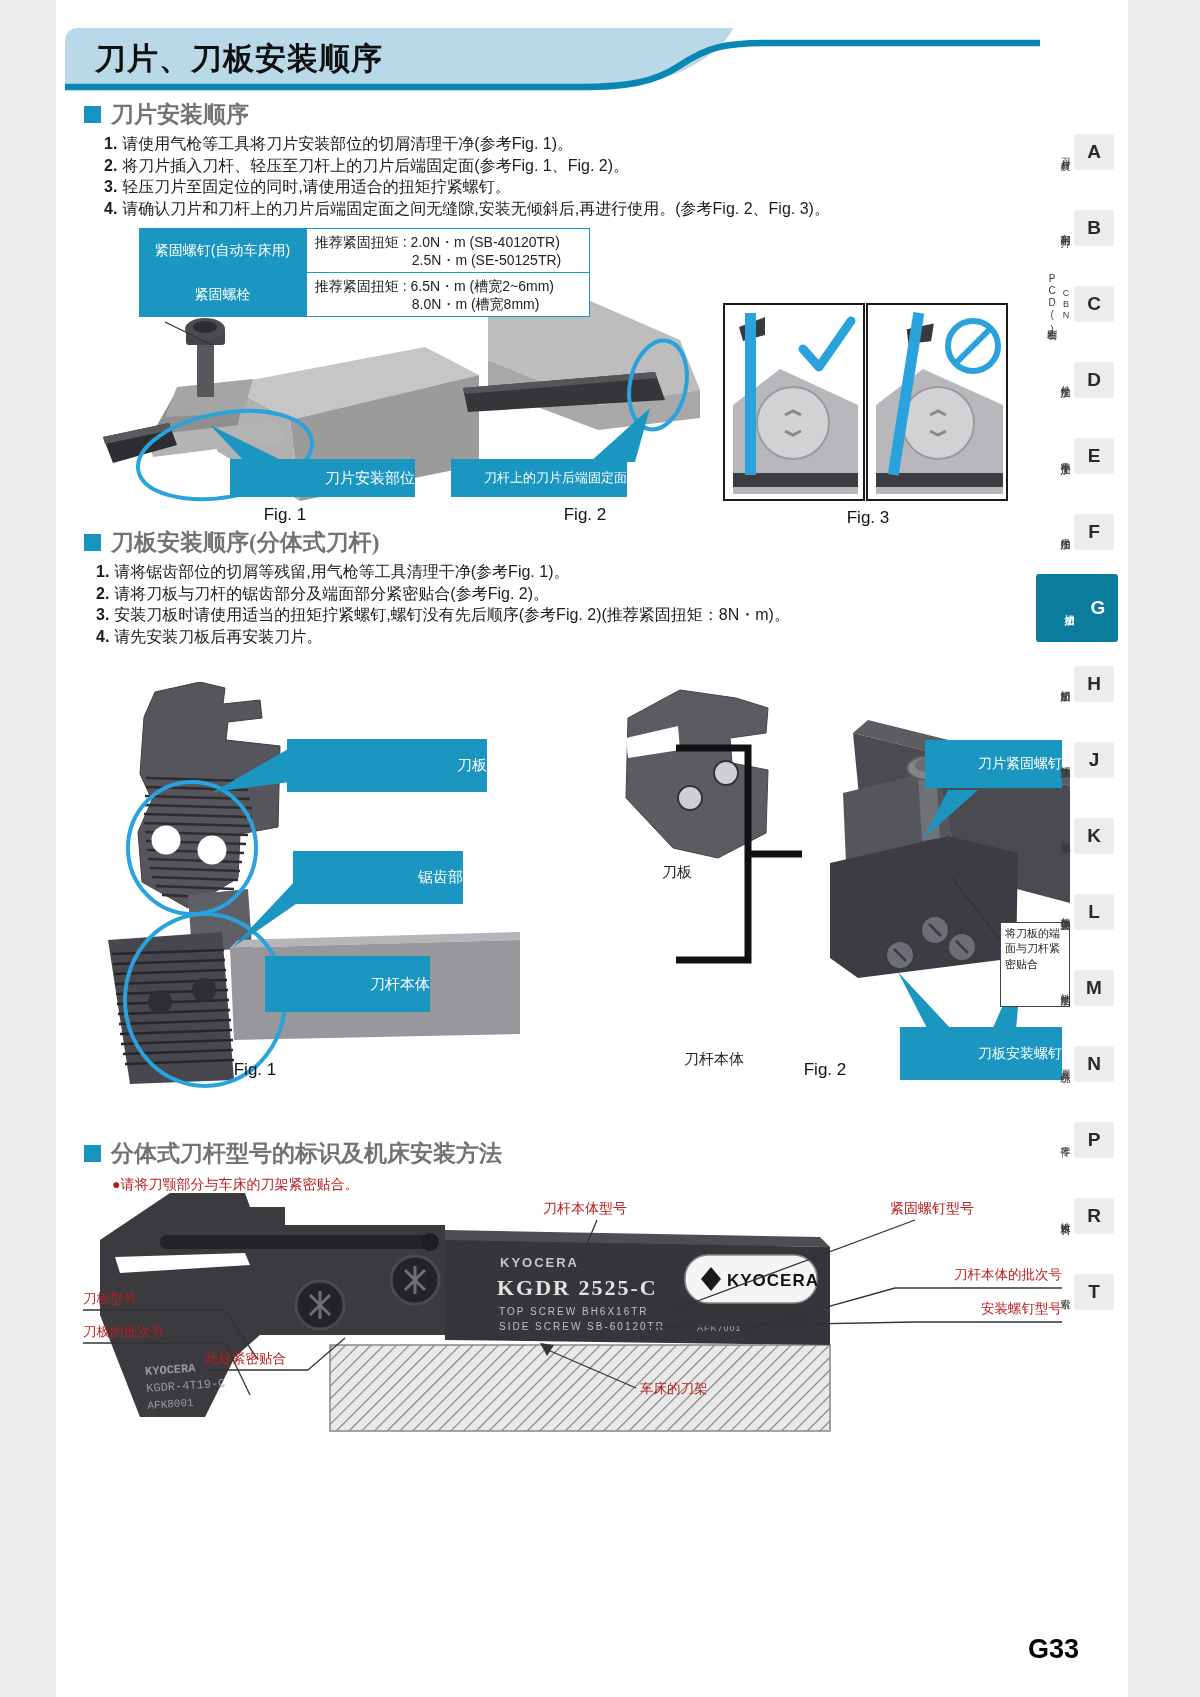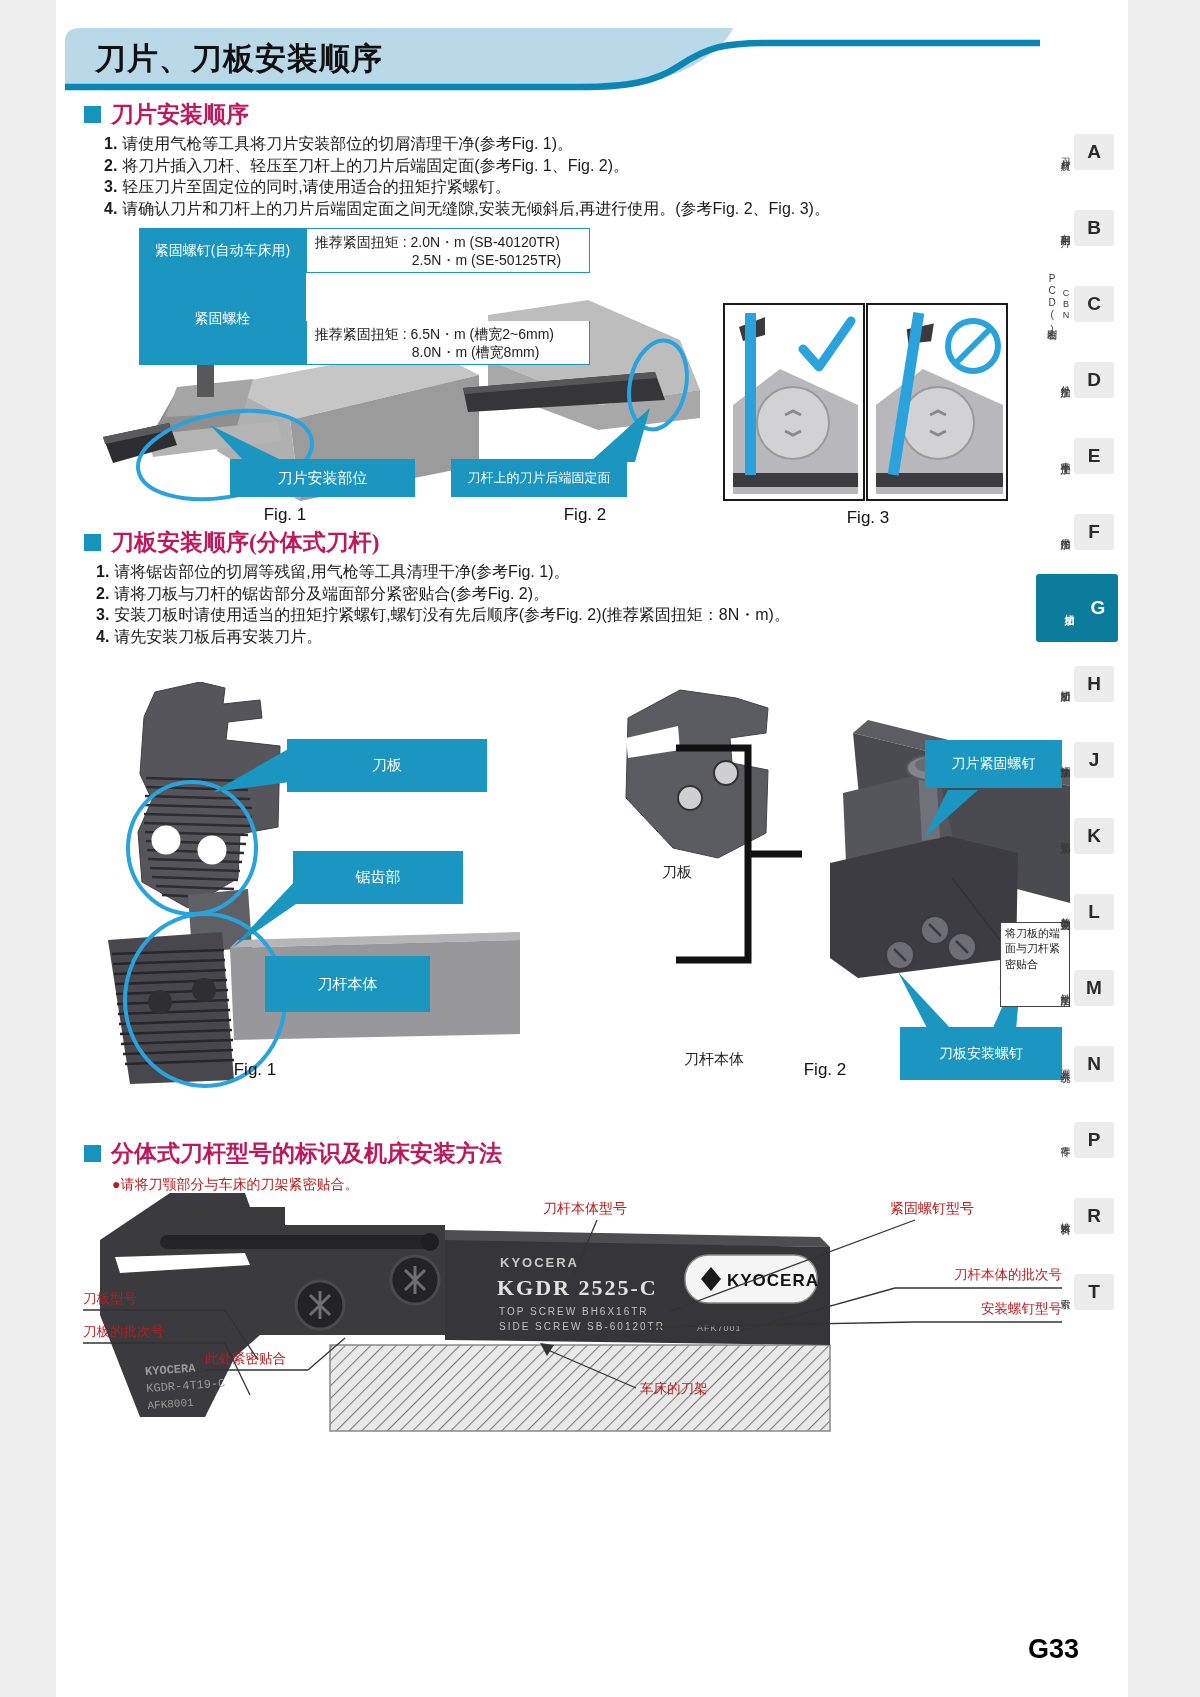--- a/index.html
+++ b/index.html
@@ -10,37 +10,37 @@
   }
   .abs{position:absolute;}
   #page-bg{position:absolute;left:56px;top:0;width:1072px;height:1697px;background:#ffffff;z-index:0;}
   svg.art{position:absolute;z-index:1;}
   #overlay{position:absolute;left:0;top:0;z-index:2;pointer-events:none;}
 
   
   #header-band{left:65px;top:28px;width:975px;height:70px;z-index:1;}
   #page-title{left:95px;top:38px;font-size:31px;font-weight:bold;color:#101010;letter-spacing:1px;z-index:3;}
 
-  .sec-title{display:flex;align-items:center;gap:10px;font-weight:bold;font-size:23px;color:#be185d;z-index:3;}
+  .sec-title{display:flex;align-items:center;gap:10px;font-weight:bold;font-size:23px;color:#737373;z-index:3;}
   .sec-title .sq{width:17px;height:17px;background:#1694bd;flex:0 0 auto;}
 
   .steps{z-index:3;}
   .step{font-size:16px;line-height:21.5px;white-space:nowrap;color:#1c1c1c;}
   .step b{margin-right:5px;}
 
   
   #spec-table{left:128px;top:228px;width:462px;z-index:3;}
   .spec-row{display:flex;align-items:stretch;}
   .spec-label{width:178px;background:#1b96c1;color:#fff;font-size:14px;display:flex;align-items:center;justify-content:center;text-align:right;margin-left:11px;}
   .spec-value{width:284px;background:#fff;border:1.5px solid #1b96c1;font-size:14px;color:#222;padding:4px 8px 3px 8px;line-height:18px;}
-  .spec-row + .spec-row .spec-value{border-top:none;margin-top:48px;}
+  .spec-row + .spec-row .spec-value{border-top:none;}
   .spec-row + .spec-row{margin-top:0;}
   .l2{padding-left:97px;}
 
-  .callout{position:absolute;background:#1b96c1;color:#fff;display:flex;align-items:center;justify-content:center;font-size:15px;z-index:3;text-align:center;}
+  .callout{position:absolute;background:#1b96c1;color:#fff;display:flex;align-items:center;justify-content:flex-end;font-size:15px;z-index:3;text-align:center;}
   .cap{position:absolute;font-size:17px;color:#111;text-align:center;z-index:3;}
   .lbl{position:absolute;font-size:13.5px;color:#b91c1c;z-index:3;white-space:nowrap;}
   .plain{position:absolute;font-size:15px;color:#222;z-index:3;white-space:nowrap;}
 
   #note-box{position:absolute;left:1000px;top:922px;width:62px;height:78px;border:1.5px solid #444;background:#fff;
     font-size:11px;line-height:1.4;color:#222;padding:3px 2px 2px 4px;z-index:3;}
 
   .fig3-panel{position:absolute;width:138px;height:194px;border:2.5px solid #1a1a1a;background:#fff;z-index:1;}
 
   

